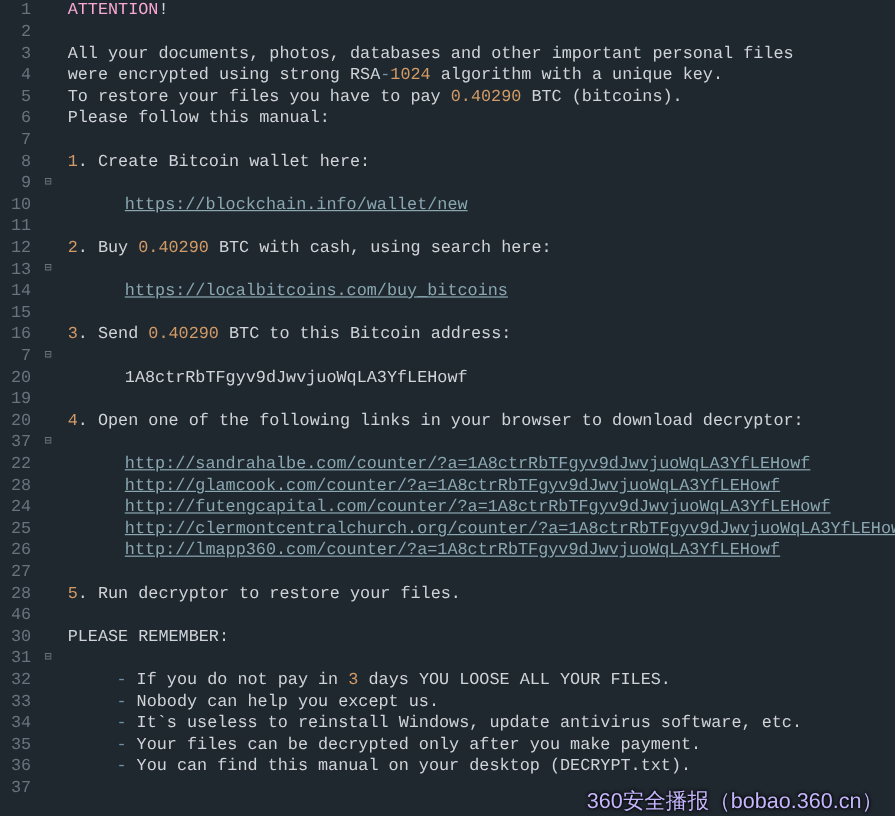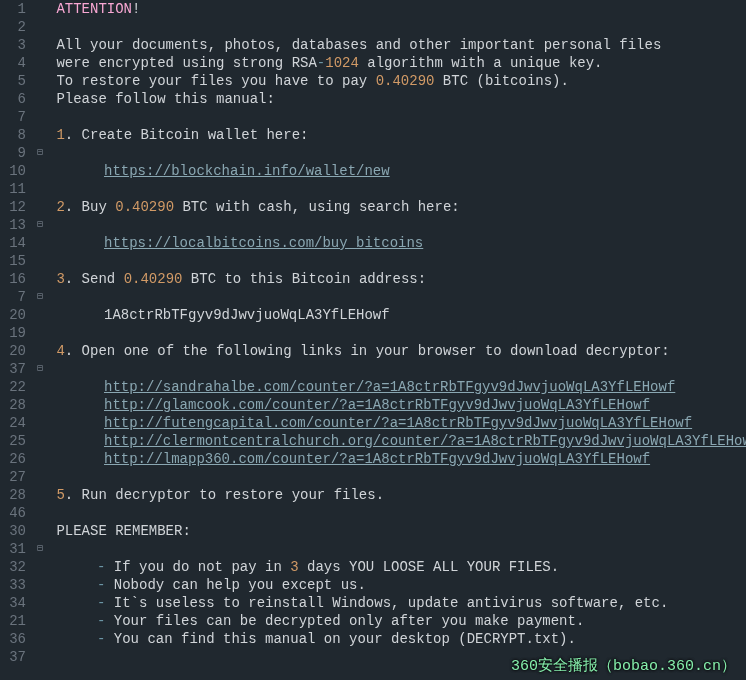--- a/index.html
+++ b/index.html
@@ -14,22 +14,22 @@
 .fold-col .f { height:18px; text-align:center; font-size:10px; }
 .code { flex:1; color:#d0d4d8; padding-left:2px; white-space:pre; }
 .code .row { height:18px; }
 .hl-warn { color:#f9a8d4; } 
 .hl-num { color:#d19a66;font-family:Liberation Mono, monospace; }
 .hl-link { color:#8aa7b2; text-decoration:underline; text-decoration-color:#8aa7b2; }
 .hl-punct { color:#d0d4d8; }
 .hl-dash { color:#6b95a5; }
 .indent1 { padding-left:56px; }
 .indent2 { padding-left:49px; }
-.watermark { position:absolute; bottom:4px; right:10px; color:#86efac;
-             font-family:Liberation Mono, monospace; font-size:15px;
+.watermark { position:absolute; bottom:4px; right:10px; color:#c4b5fd;
+             font-family:Liberation Sans, sans-serif; font-size:18px;
              text-shadow:0 0 3px #000,0 0 3px #000; }
 </style>
 </head>
 <body>
 
 <div class="editor">
   <div class="gutter" id="gutter">
       <div class="ln">1</div>
       <div class="ln">2</div>
       <div class="ln">3</div>
@@ -57,21 +57,21 @@
       <div class="ln">25</div>
       <div class="ln">26</div>
       <div class="ln">27</div>
       <div class="ln">28</div>
       <div class="ln">46</div>
       <div class="ln">30</div>
       <div class="ln">31</div>
       <div class="ln">32</div>
       <div class="ln">33</div>
       <div class="ln">34</div>
-      <div class="ln">21</div>
+      <div class="ln">35</div>
       <div class="ln">36</div>
       <div class="ln">37</div>
     </div>
   <div class="fold-col" id="foldcol">
       <div class="f"></div>
       <div class="f"></div>
       <div class="f"></div>
       <div class="f"></div>
       <div class="f"></div>
       <div class="f"></div>

